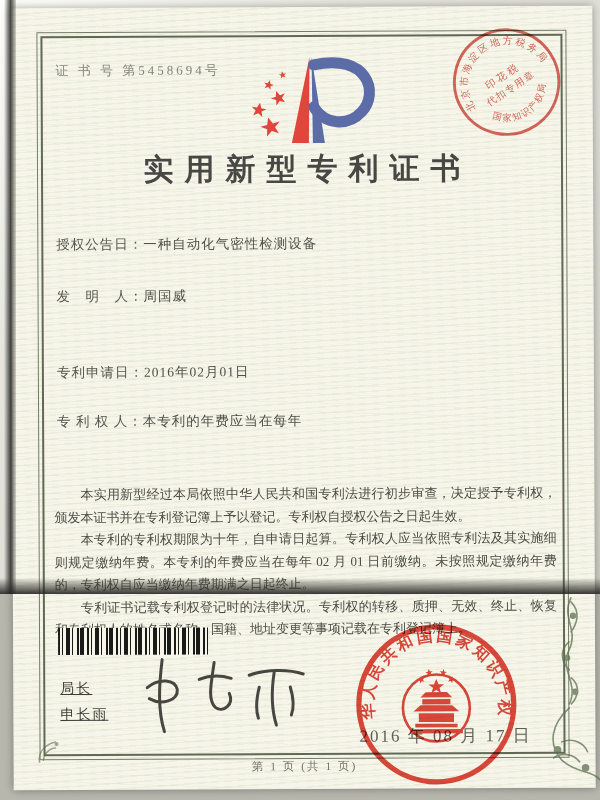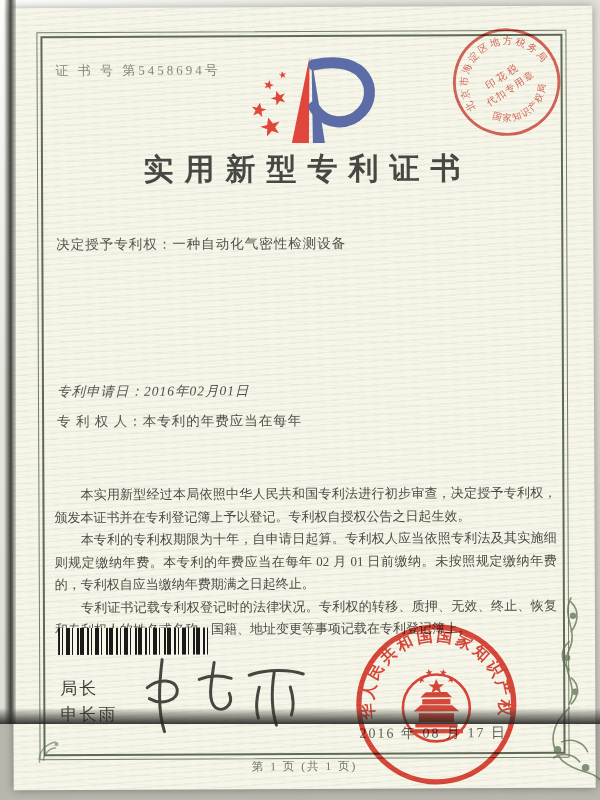--- a/index.html
+++ b/index.html
@@ -1,54 +1,54 @@
 <!DOCTYPE html>
 <html><head>
 <meta charset="utf-8">
 <style>
   html,body{margin:0;padding:0;}
   body{
     width:600px;height:800px;overflow:hidden;
     background:#b7b7ae;
     font-family:"Liberation Serif","DejaVu Serif",serif;
   }
-  .scene{position:relative;width:600px;height:724px;background:linear-gradient(135deg,#fdfdfa 0%,#e6e6df 30%,#cfcfc6 100%);}
+  .scene{position:relative;width:600px;height:594px;background:linear-gradient(135deg,#fdfdfa 0%,#e6e6df 30%,#cfcfc6 100%);}
   .edge-left{position:absolute;left:4px;top:0;width:12px;height:100%;
     background:linear-gradient(90deg,rgba(40,40,38,.0),rgba(45,45,42,.85) 55%,rgba(60,60,55,.2));z-index:5;}
   .edge-bottom{position:absolute;left:0;bottom:0;width:100%;height:16px;
     background:linear-gradient(0deg,rgba(35,35,32,.9),rgba(70,70,64,.25) 80%,rgba(0,0,0,0));z-index:5;}
   .paper{
     position:absolute;left:12px;top:7px;width:582px;height:782px;
     background:
       repeating-linear-gradient(176deg,rgba(168,196,146,.14) 0 1.5px,rgba(0,0,0,0) 1.5px 6px),
       repeating-linear-gradient(2deg,rgba(150,185,135,.08) 0 1px,rgba(0,0,0,0) 1px 9px),
       #f7f5e9;
     transform:rotate(-.25deg);
     box-shadow:0 0 8px rgba(0,0,0,.35);
   }
   .frame-outer{position:absolute;left:26px;top:24px;width:528px;height:726px;border:1px solid #747d68;}
   .frame-inner{position:absolute;left:3px;top:3px;right:3px;bottom:3px;border:2px solid #5f6954;}
   .cert-no{position:absolute;left:45px;top:54px;font-size:13px;color:#85857b;letter-spacing:3px;}
   .logo{position:absolute;left:215px;top:34px;width:170px;height:110px;}
   .title{position:absolute;left:0;top:142px;width:100%;text-align:center;
     font-size:30px;font-weight:bold;color:#474744;letter-spacing:11px;text-indent:11px;}
   .field{position:absolute;left:45px;font-size:13.5px;color:#565650;letter-spacing:1px;white-space:nowrap;}
-  .f0{top:228px;} .f1{top:280px;} .f2{top:321px;} .f3{top:375px;font-style:italic;} .f4{top:405px;} .f5{top:450px;}
+  .f0{top:228px;} .f1{top:280px;} .f2{top:321px;} .f3{top:356px;} .f4{top:405px;} .f5{top:450px;}
   .field .val{color:#50504a;text-align:right;}
   .body-text{position:absolute;left:42px;top:476px;width:502px;font-size:13px;line-height:22.5px;
     color:#4c4c46;text-align:justify;}
   .body-text p{margin:0;text-indent:2em;}
   .barcode{position:absolute;left:45px;top:620px;width:150px;height:27px;
     background:repeating-linear-gradient(90deg,
       #1a1a18 0 2px,#f7f5e9 2px 4px,#1a1a18 4px 5px,#f7f5e9 5px 8px,
       #1a1a18 8px 12px,#f7f5e9 12px 14px,#1a1a18 14px 15px,#f7f5e9 15px 19px,
       #1a1a18 19px 21px,#f7f5e9 21px 22px,#1a1a18 22px 26px,#f7f5e9 26px 29px);}
-  .officer{position:absolute;left:47px;top:668px;font-size:17px;color:#3f3f3a;line-height:26px;letter-spacing:2px;}
+  .officer{position:absolute;left:47px;top:668px;font-size:14px;color:#3f3f3a;line-height:26px;letter-spacing:2px;text-decoration:underline;}
   .signature{position:absolute;left:118px;top:640px;width:200px;height:95px;}
-  .seal-date{position:absolute;left:346px;top:718px;font-size:14px;color:#5f5f56;letter-spacing:2px;z-index:1;}
+  .seal-date{position:absolute;left:346px;top:718px;font-size:17px;color:#5f5f56;letter-spacing:2px;z-index:1;}
   .main-seal{position:absolute;left:335px;top:610px;width:176px;height:176px;z-index:2;
     opacity:.85;mix-blend-mode:multiply;}
   .tax-seal{position:absolute;left:438px;top:18px;width:116px;height:116px;z-index:4;
     transform:rotate(-33deg);opacity:.8;mix-blend-mode:multiply;}
   .footer{position:absolute;left:0;top:752px;width:100%;text-align:center;
     font-size:11.5px;color:#727266;letter-spacing:2px;}
   .ornament{position:absolute;left:518px;top:586px;width:74px;height:196px;opacity:.75;}
   .ornament-sm{position:absolute;left:22px;top:728px;width:26px;height:30px;opacity:.6;}
 </style>
 </head>
@@ -72,21 +72,22 @@
       <path d="M88,24 C142,12 154,52 136,71 C122,86 99,84 88,66" stroke="#5c6ca6" stroke-width="11" fill="none" stroke-linecap="round"></path>
       <use href="#star" transform="translate(45,86) scale(1.0) rotate(-15)" fill="#e0463c"></use>
       <use href="#star" transform="translate(33,69) scale(0.75) rotate(10)" fill="#e0463c"></use>
       <use href="#star" transform="translate(53,57) scale(0.75) rotate(-20)" fill="#e0463c"></use>
       <use href="#star" transform="translate(43,44) scale(0.5) rotate(15)" fill="#e0463c"></use>
       <use href="#star" transform="translate(57,34) scale(0.38) rotate(-10)" fill="#e0463c"></use>
     </svg>
 
     <div class="title">实用新型专利证书</div>
 
-    <div class="field f0"><span>决定授予专利权：</span><span class="val">一种自动化气密性检测设备</span></div>
+    <div class="field f0"><span>授权公告日：</span><span class="val">一种自动化气密性检测设备</span></div>
+    <div class="field f1"><span>发　明　人：</span><span class="val">周国威</span></div>
     <div class="field f3"><span>专利申请日：</span><span class="val">2016年02月01日</span></div>
     <div class="field f4"><span>专 利 权 人：</span><span class="val">本专利的年费应当在每年</span></div>
 
     <div class="body-text">
       <p>本实用新型经过本局依照中华人民共和国专利法进行初步审查，决定授予专利权，颁发本证书并在专利登记簿上予以登记。专利权自授权公告之日起生效。</p>
       <p>本专利的专利权期限为十年，自申请日起算。专利权人应当依照专利法及其实施细则规定缴纳年费。本专利的年费应当在每年 02 月 01 日前缴纳。未按照规定缴纳年费的，专利权自应当缴纳年费期满之日起终止。</p>
       <p>专利证书记载专利权登记时的法律状况。专利权的转移、质押、无效、终止、恢复和专利权人的姓名或名称、国籍、地址变更等事项记载在专利登记簿上。</p>
     </div>
 
     <div class="barcode"></div>

